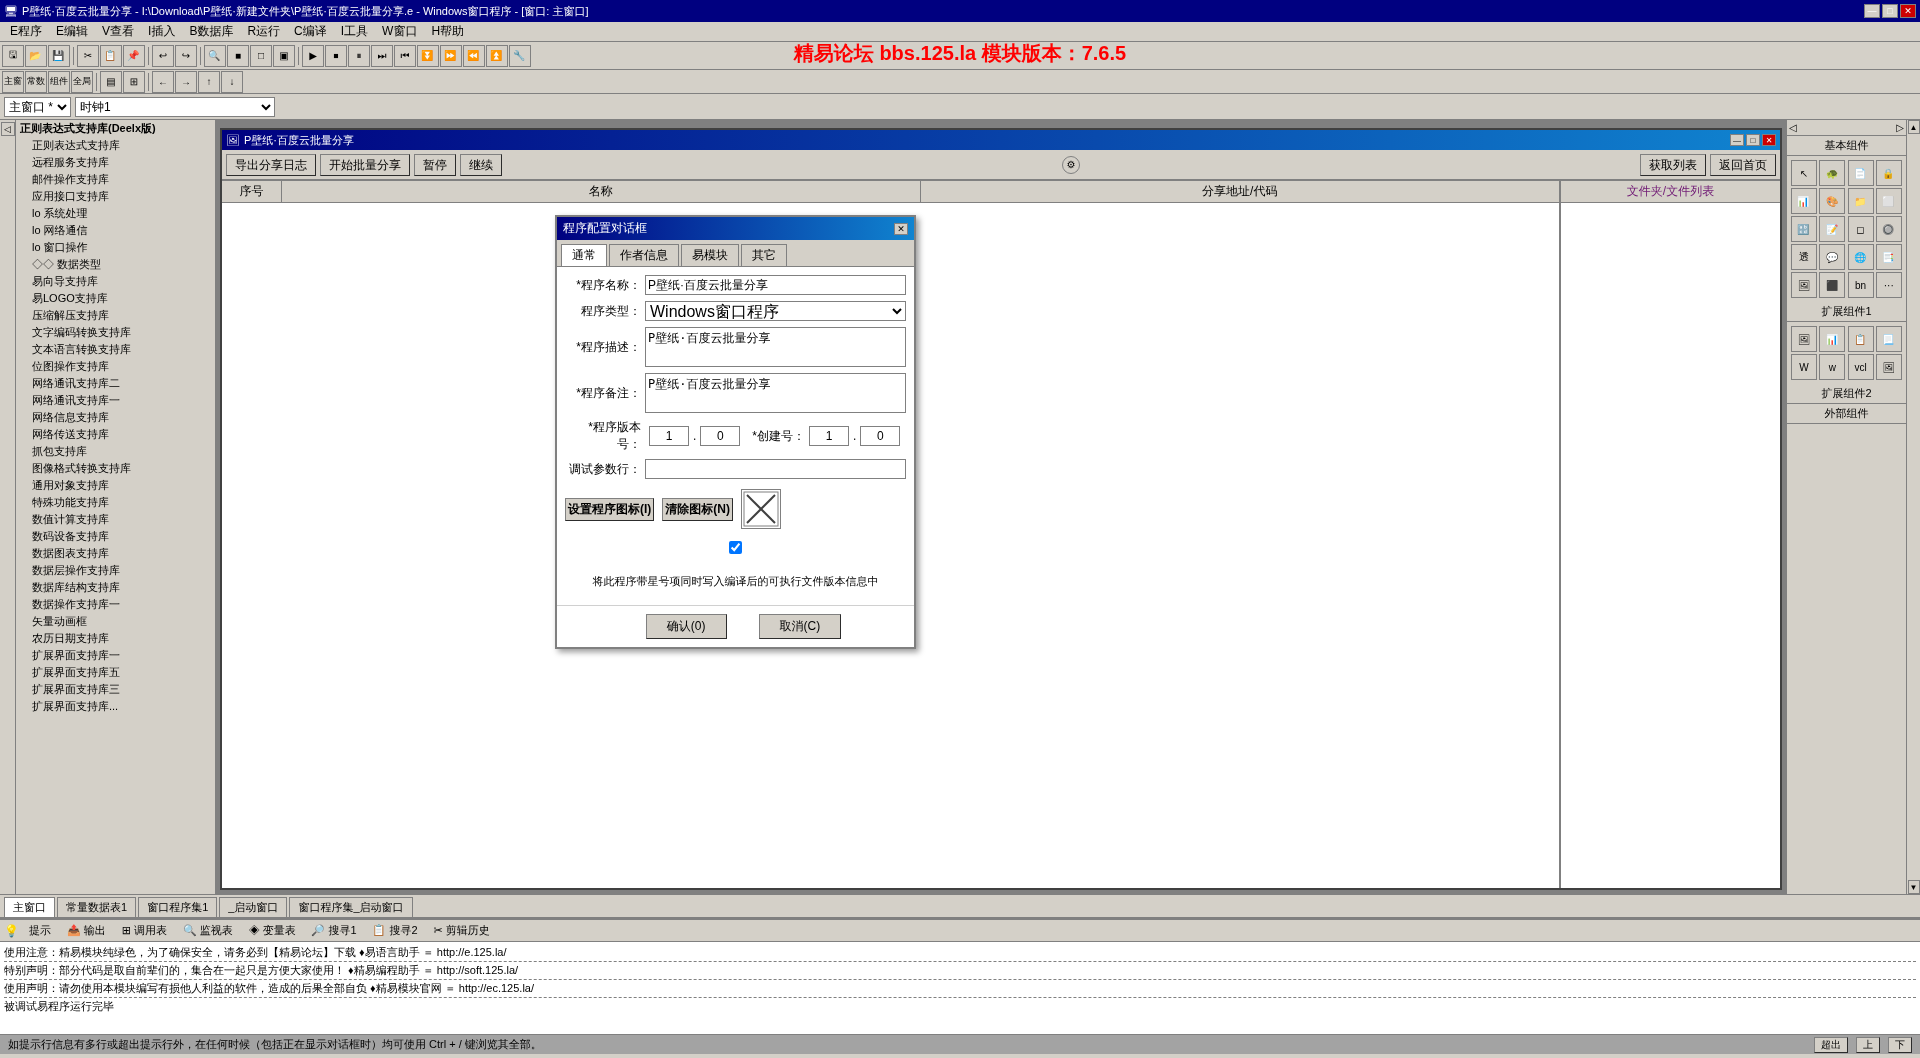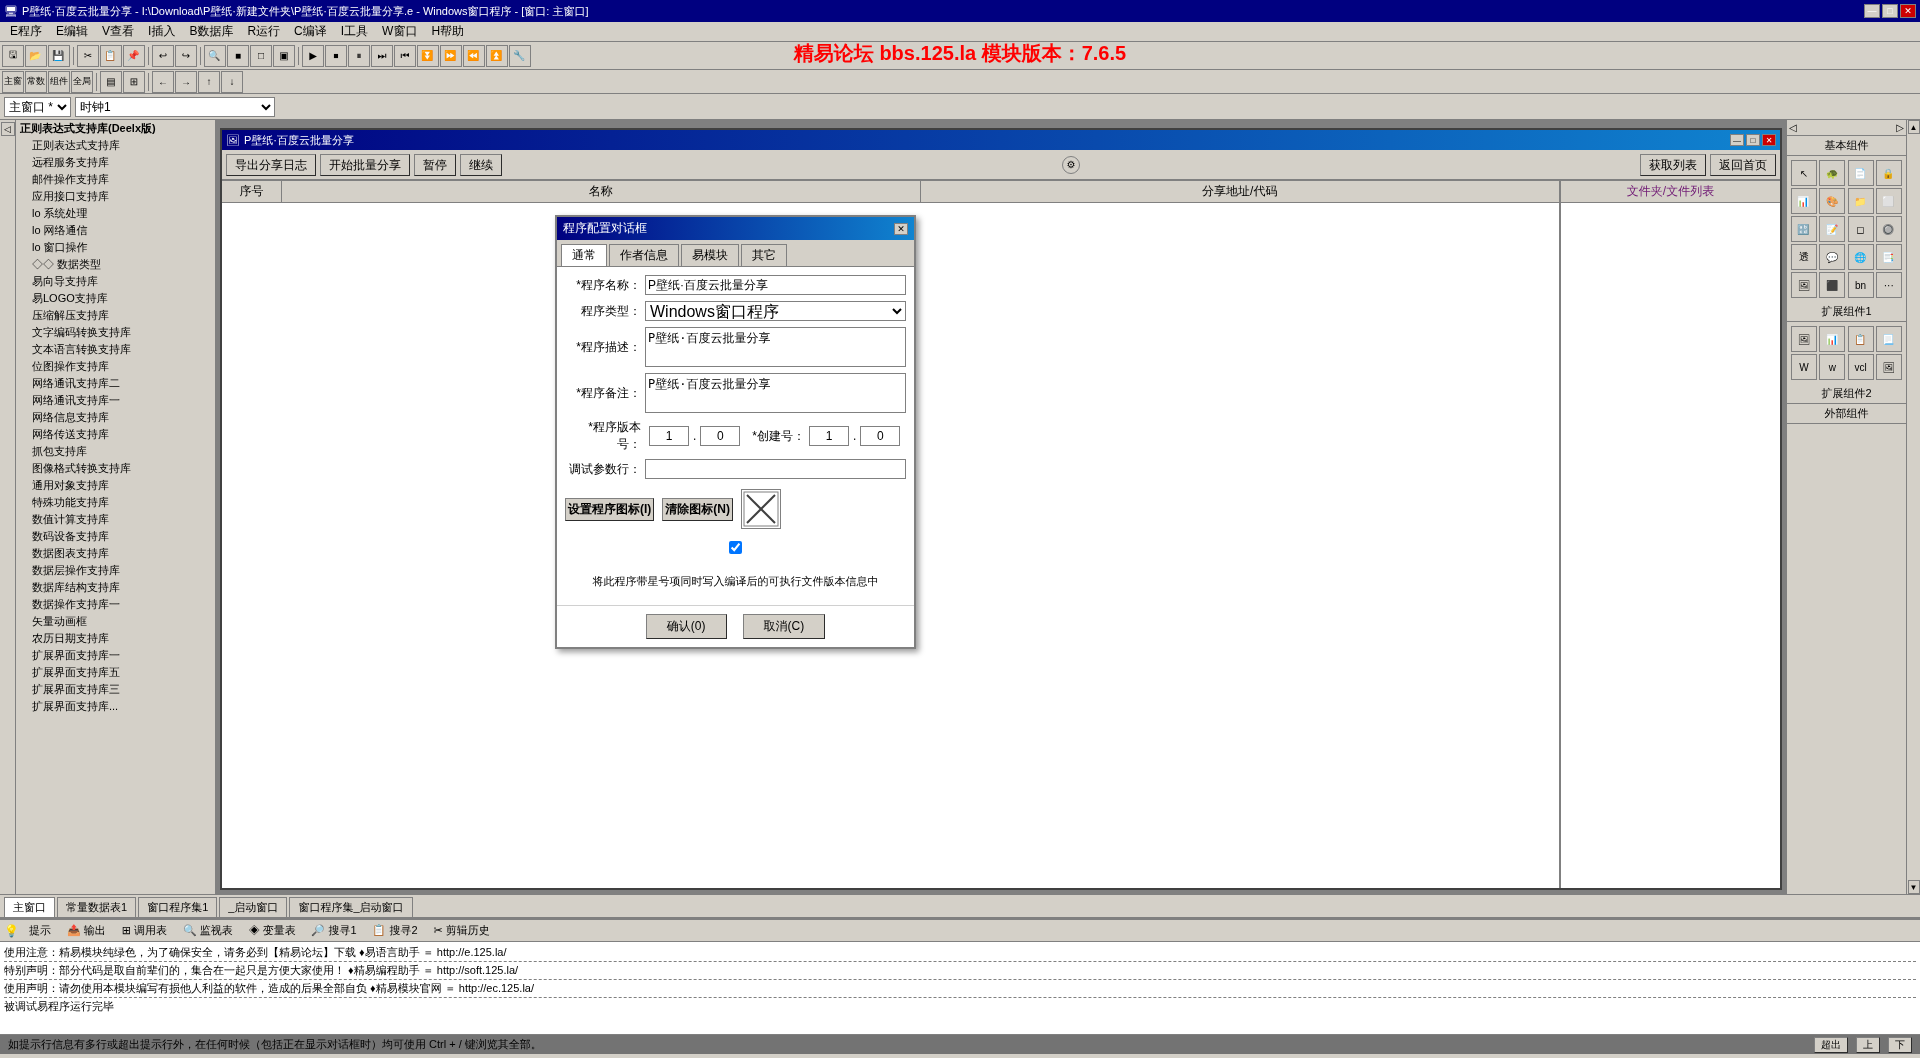--- a/index.html
+++ b/index.html
@@ -56,21 +56,21 @@
     .form-input { flex: 1; height: 20px; border: 1px solid #808080; font-size: 12px; padding: 0 2px; }
     .form-select { flex: 1; height: 20px; border: 1px solid #808080; font-size: 16px; background: white; }
     .form-textarea { flex: 1; height: 40px; border: 1px solid #808080; font-size: 12px; padding: 2px; resize: none; }
     .form-row-version { display: flex; align-items: center; gap: 4px; margin-bottom: 6px; }
     .version-input { width: 40px; height: 20px; border: 1px solid #808080; font-size: 12px; text-align: center; }
     .dialog-icon-row { display: flex; align-items: center; gap: 8px; margin-bottom: 8px; padding: 4px 0; }
     .icon-btn { background: #d4d0c8; border: 1px outset #808080; padding: 2px 2px; cursor: pointer; font-size: 12px; font-weight: bold; }
     .icon-placeholder { width: 40px; height: 40px; border: 1px solid #808080; display: flex; align-items: center; justify-content: center; }
     .dialog-checkbox-row { display: flex; align-items: center; gap: 20px; margin-bottom: 8px; font-size: 11px; flex-direction: column; }
     .dialog-footer { display: flex; justify-content: center; gap: 16px; padding: 8px; border-top: 1px solid #d0d0d0; }
-    .dialog-btn { background: #d4d0c8; border: 1px outset #808080; padding: 3px 20px; cursor: pointer; font-size: 12px; min-width: 70px; text-align: center; }
+    .dialog-btn { background: #d4d0c8; border: 1px outset #808080; padding: 3px 20px; cursor: pointer; font-size: 12px; min-width: 70px; text-align: center; margin-left: 16px; }
 
     
     ::-webkit-scrollbar { width: 14px; height: 14px; }
     ::-webkit-scrollbar-track { background: #d4d0c8; }
     ::-webkit-scrollbar-thumb { background: #808080; border: 1px solid #404040; }
 
     .gear-icon { 
       width: 18px; height: 18px; 
       background: #d4d0c8;
       border: 1px solid #808080;
@@ -329,21 +329,21 @@
   </div>
 
   <div style="flex:1; background:white; overflow-y:auto; padding:2px 4px; font-size:11px;">
     <div style="border-bottom:1px dashed #808080; padding:1px 0;">使用注意：精易模块纯绿色，为了确保安全，请务必到【精易论坛】下载    ♦易语言助手  ＝  http://e.125.la/</div>
     <div style="border-bottom:1px dashed #808080; padding:1px 0;">特别声明：部分代码是取自前辈们的，集合在一起只是方便大家使用！    ♦精易编程助手  ＝  http://soft.125.la/</div>
     <div style="border-bottom:1px dashed #808080; padding:1px 0;">使用声明：请勿使用本模块编写有损他人利益的软件，造成的后果全部自负    ♦精易模块官网  ＝  http://ec.125.la/</div>
     <div style="padding:1px 0;">被调试易程序运行完毕</div>
   </div>
 </div>
 
-<div style="height:20px; background:#737373; border-top:1px solid #808080; display:flex; align-items:center; padding:0 8px; font-size:11px; justify-content:space-between;">
+<div style="height:20px; background:#a3a3a3; border-top:1px solid #808080; display:flex; align-items:center; padding:0 8px; font-size:11px; justify-content:space-between;">
   <span>如提示行信息有多行或超出提示行外，在任何时候（包括正在显示对话框时）均可使用 Ctrl + / 键浏览其全部。</span>
   <div style="display:flex; gap:8px; align-items:center;">
     <button style="background:#d4d0c8;border:1px outset #808080;padding:0 6px;height:16px;cursor:pointer;font-size:10px;">超出</button>
     <button style="background:#d4d0c8;border:1px outset #808080;padding:0 6px;height:16px;cursor:pointer;font-size:10px;">上</button>
     <button style="background:#d4d0c8;border:1px outset #808080;padding:0 6px;height:16px;cursor:pointer;font-size:10px;">下</button>
   </div>
 </div>
 
 <div class="dialog-overlay">
   <div class="dialog" style="position:absolute; left:555px; top:215px;">

